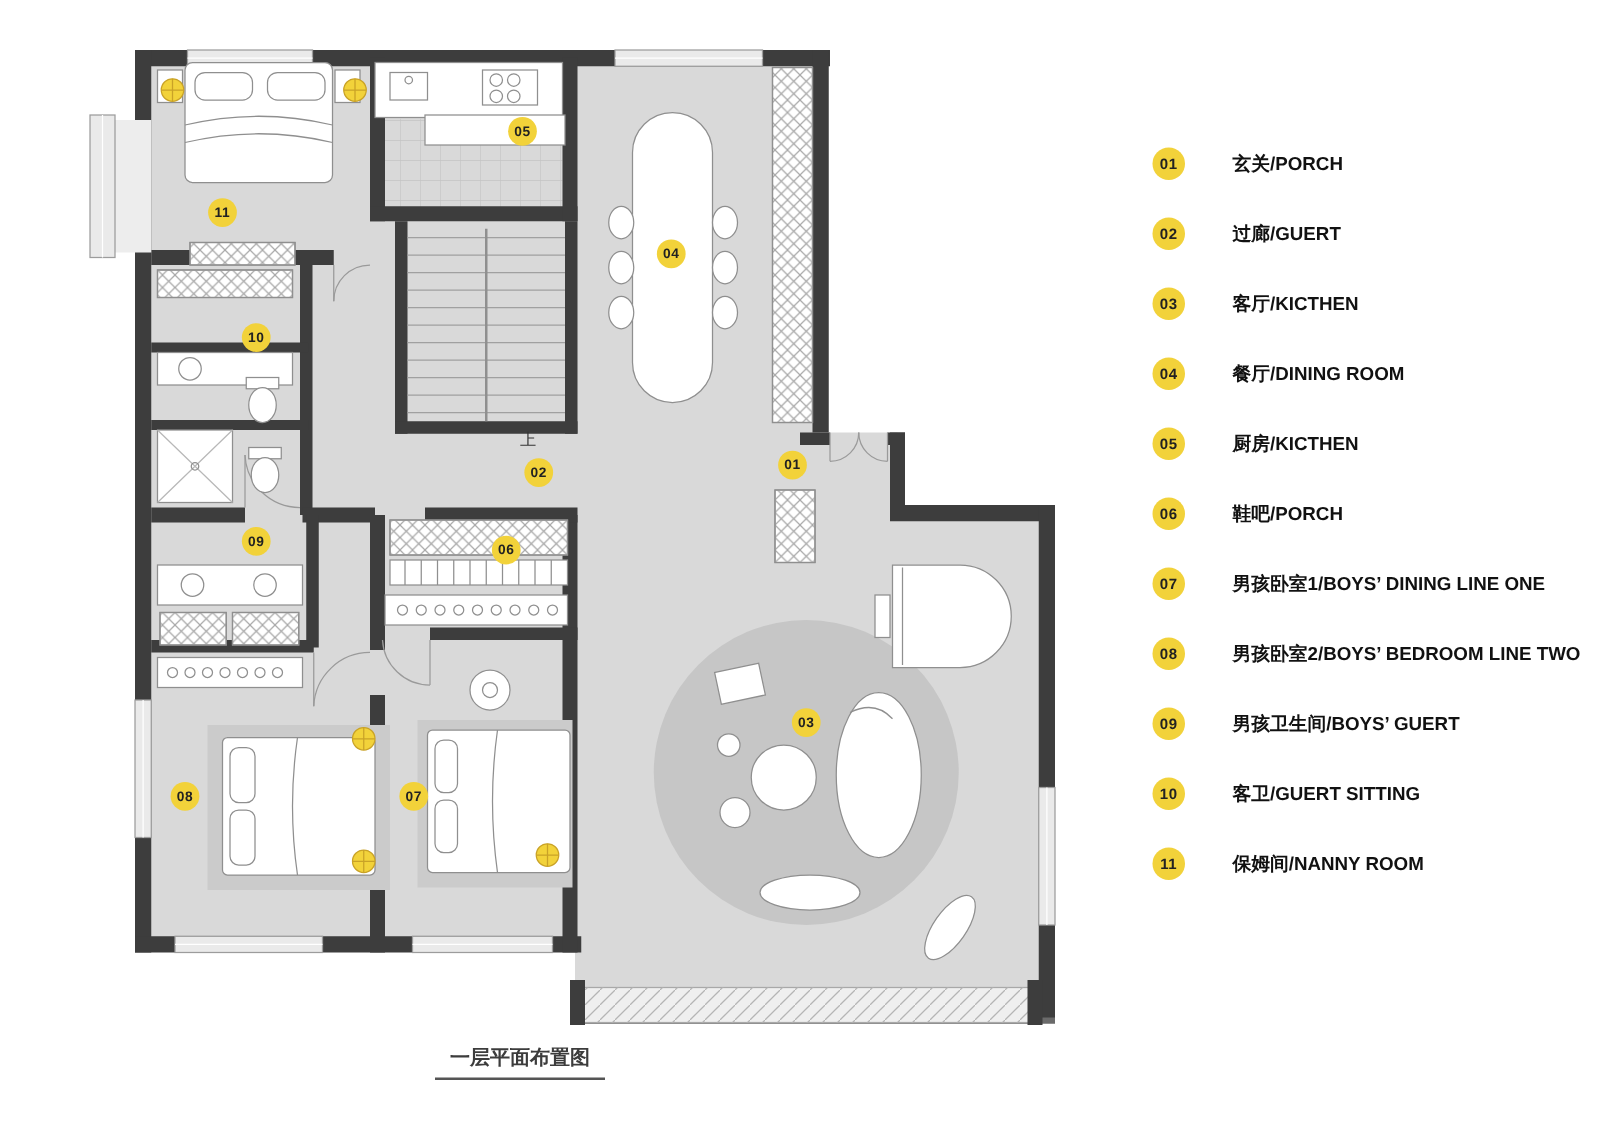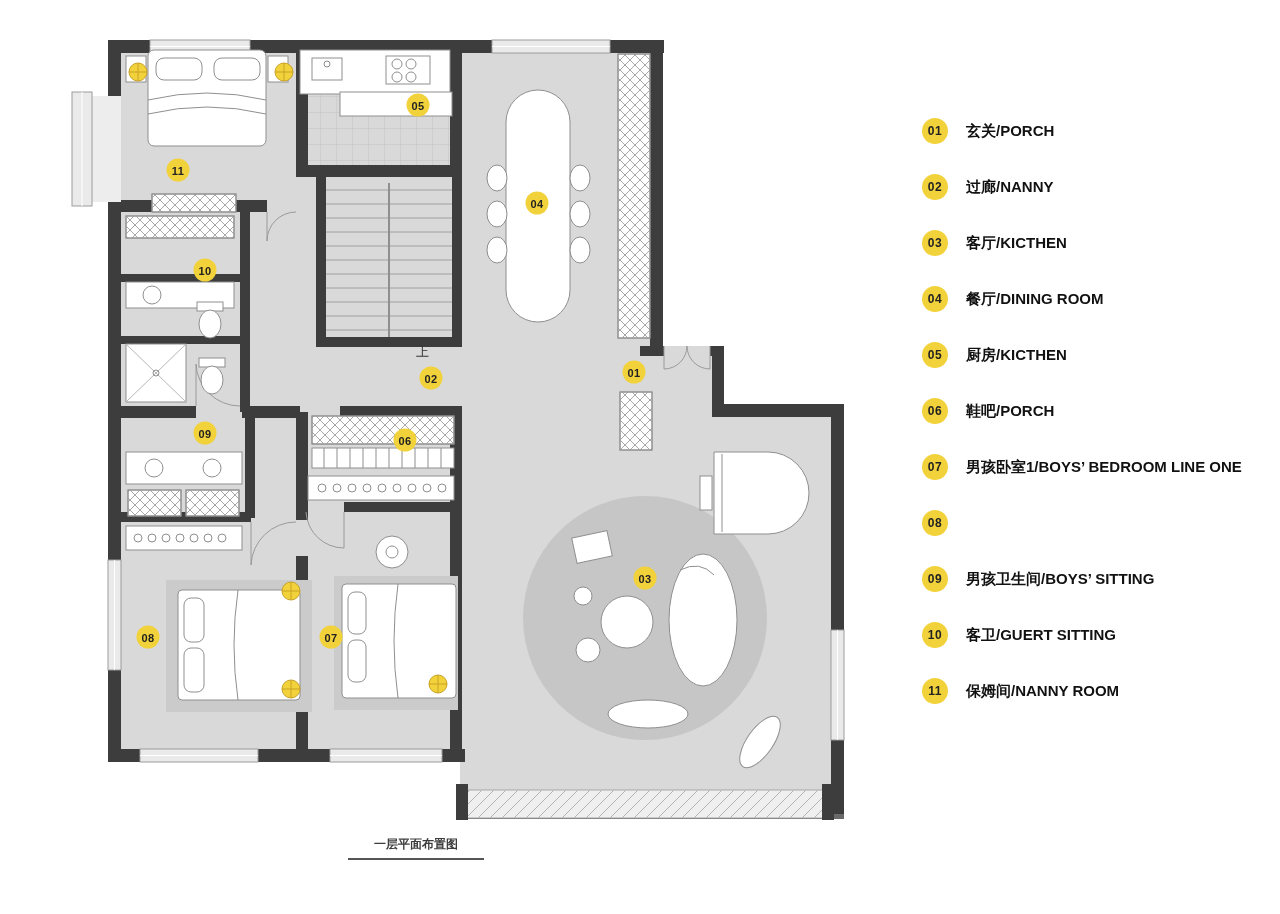--- a/index.html
+++ b/index.html
@@ -16,25 +16,25 @@
     transform:translate(-50%,-50%);letter-spacing:.5px;
   }
   
   .legend{position:absolute;left:922px;top:118px;width:356px;}
   .legend-row{display:flex;align-items:center;margin-bottom:30px;height:26px;}
   .legend-badge{
     flex:0 0 auto;width:26px;height:26px;border-radius:50%;background:#f2d23a;
     color:#222;font-size:12px;font-weight:bold;display:flex;align-items:center;
     justify-content:center;margin-right:18px;letter-spacing:.5px;
   }
-  .legend-label{font-size:15px;font-weight:700;color:#111;white-space:nowrap;}
+  .legend-label{font-size:15px;font-weight:700;color:#111;white-space:nowrap;margin-left:20px;}
   
   .caption{
     position:absolute;left:348px;top:836px;width:136px;text-align:center;
-    font-size:12px;font-weight:700;color:#3c3c3c;padding-bottom:5px;
+    font-size:16px;font-weight:700;color:#3c3c3c;padding-bottom:5px;
     border-bottom:2px solid #555;
   }
 </style>
 </head>
 <body>
 
 <div class="page">
 
   <svg class="plan-svg" width="880" height="870" viewBox="0 0 880 870">
     <defs>
@@ -321,21 +321,21 @@
     </div>
 
   <div class="legend" id="legend">
     <div class="legend-row">
       <span class="legend-badge">01</span>
       <span class="legend-label">玄关/PORCH</span>
     </div>
 
     <div class="legend-row">
       <span class="legend-badge">02</span>
-      <span class="legend-label">过廊/NANNY</span>
+      <span class="legend-label">过廊/GUERT</span>
     </div>
 
     <div class="legend-row">
       <span class="legend-badge">03</span>
       <span class="legend-label">客厅/KICTHEN</span>
     </div>
 
     <div class="legend-row">
       <span class="legend-badge">04</span>
       <span class="legend-label">餐厅/DINING ROOM</span>
@@ -346,30 +346,31 @@
       <span class="legend-label">厨房/KICTHEN</span>
     </div>
 
     <div class="legend-row">
       <span class="legend-badge">06</span>
       <span class="legend-label">鞋吧/PORCH</span>
     </div>
 
     <div class="legend-row">
       <span class="legend-badge">07</span>
-      <span class="legend-label">男孩卧室1/BOYS’ BEDROOM LINE ONE</span>
+      <span class="legend-label">男孩卧室1/BOYS’ DINING LINE ONE</span>
     </div>
 
     <div class="legend-row">
       <span class="legend-badge">08</span>
+      <span class="legend-label">男孩卧室2/BOYS’ BEDROOM LINE TWO</span>
     </div>
 
     <div class="legend-row">
       <span class="legend-badge">09</span>
-      <span class="legend-label">男孩卫生间/BOYS’ SITTING</span>
+      <span class="legend-label">男孩卫生间/BOYS’ GUERT</span>
     </div>
 
     <div class="legend-row">
       <span class="legend-badge">10</span>
       <span class="legend-label">客卫/GUERT SITTING</span>
     </div>
 
     <div class="legend-row">
       <span class="legend-badge">11</span>
       <span class="legend-label">保姆间/NANNY ROOM</span>

